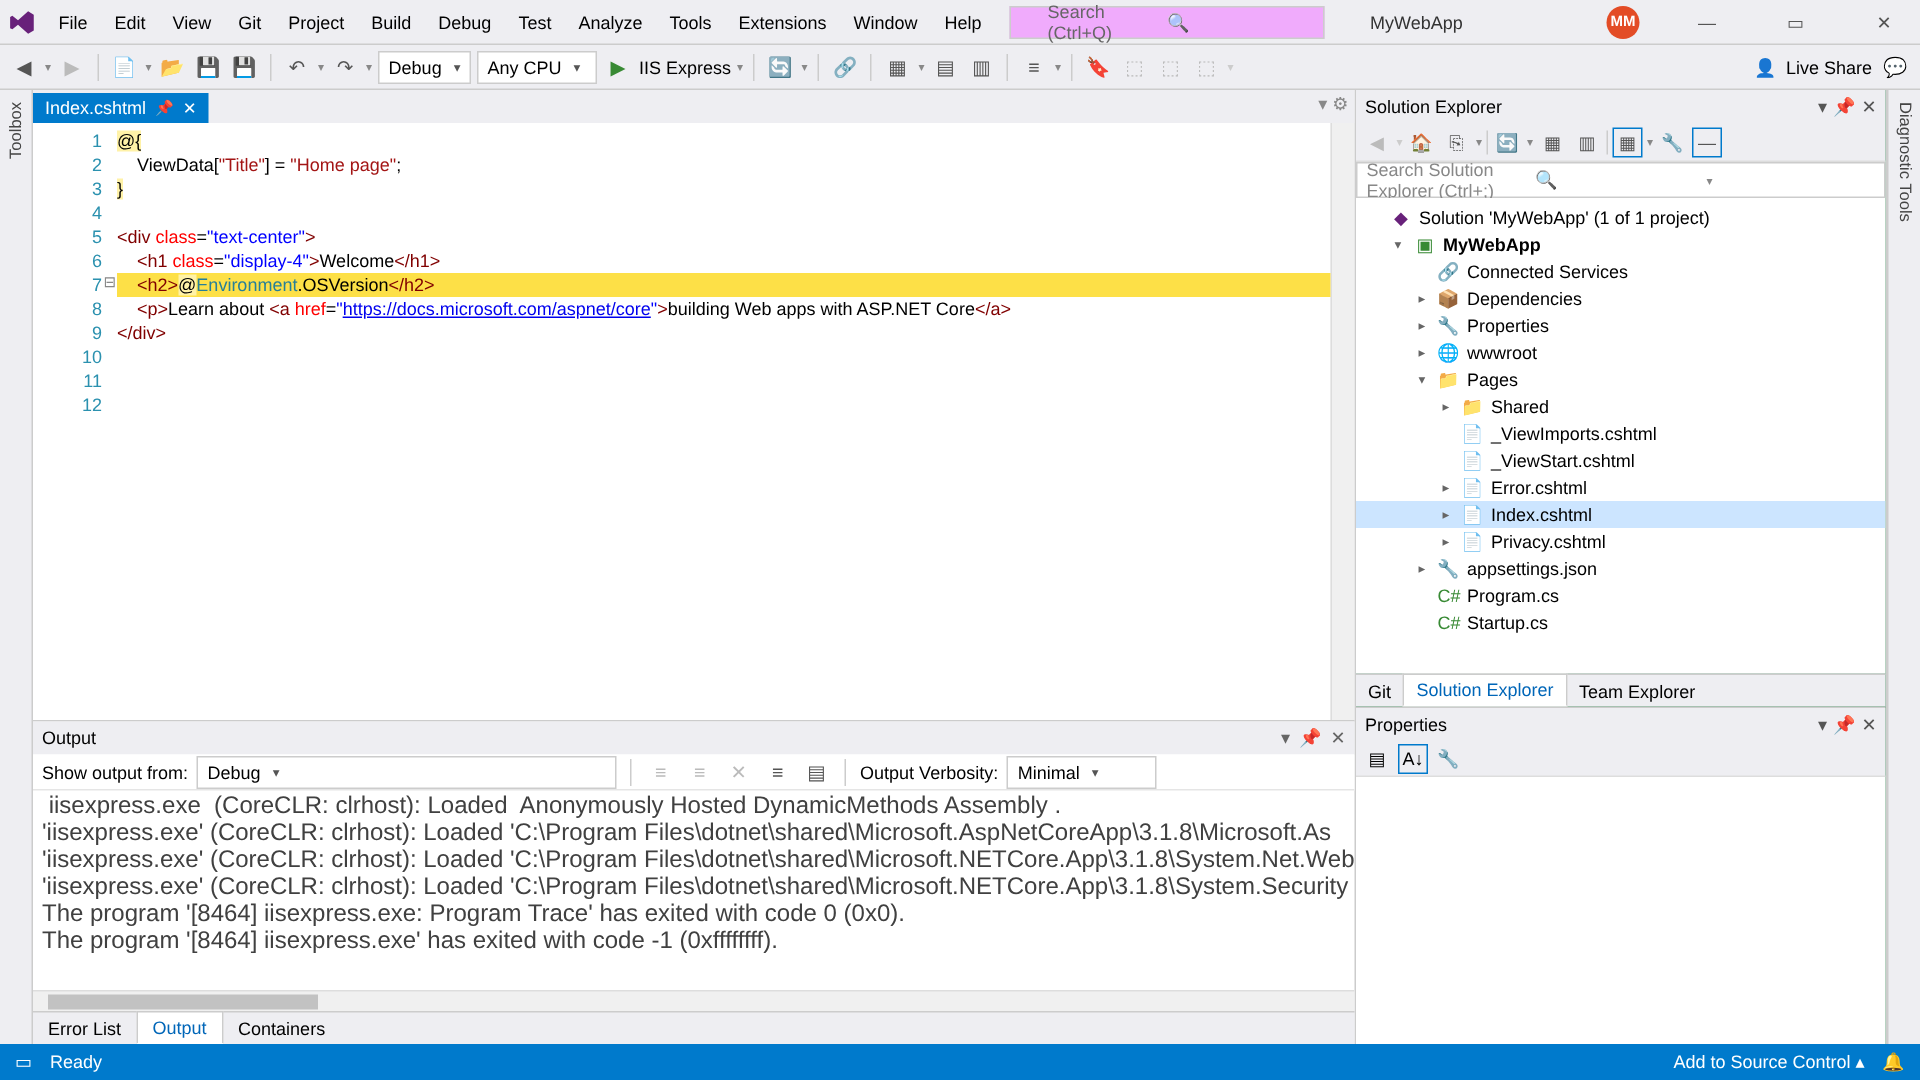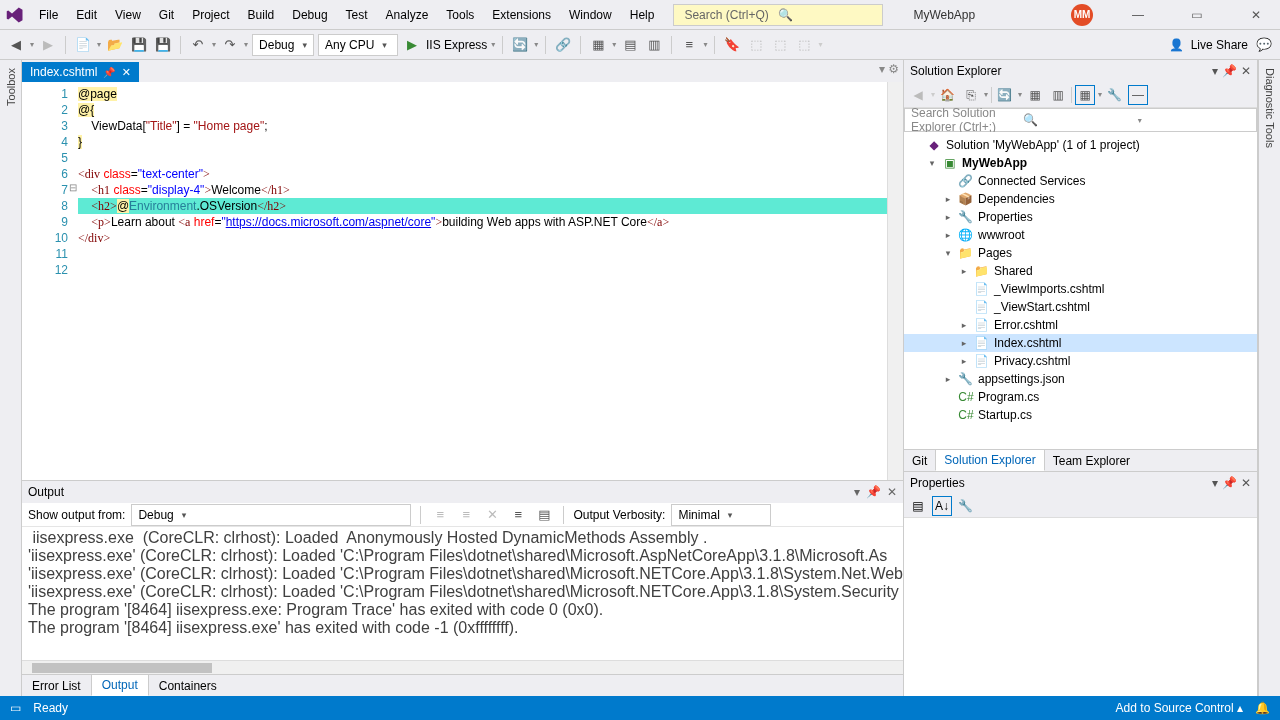--- a/index.html
+++ b/index.html
@@ -1,20 +1,20 @@
 <!DOCTYPE html>
 <html><head>
 <meta charset="utf-8">
 <style>
   * { box-sizing: border-box; margin: 0; padding: 0; font-family: "Segoe UI", Tahoma, sans-serif; font-size: 12px; }
   html, body { width: 1280px; height: 720px; overflow: hidden; background:#fff; }
   .menubar { height: 30px; display:flex; align-items:center; background:#eeeef2; border-bottom:1px solid #ccc; }
   .menubar .logo { width:30px; display:flex; align-items:center; justify-content:center; }
   .menubar .mi { padding:0 9px; line-height:30px; cursor:default; }
-  .menubar .search { margin-left:10px; width:210px; height:22px; border:1px solid #ccc; background:#fef9c3; display:flex; align-items:center; padding:0 10px; color:#666; }
+  .menubar .search { margin-left:10px; width:210px; height:22px; border:1px solid #ccc; background:#f0abfc; display:flex; align-items:center; padding:0 24px; color:#666; }
   .menubar .search span { flex:1; }
   .menubar .appname { margin-left:30px; color:#333; font-weight:400; }
   .menubar .right { margin-left:auto; display:flex; align-items:center; gap:31px; padding-right:10px; }
   .avatar { width:22px; height:22px; border-radius:50%; background:#e34c26; color:#fff; display:flex; align-items:center; justify-content:center; font-size:10px; font-weight:600; }
   .winbtn { width:28px; text-align:center; color:#555; }
   .logo-svg { width:18px; height:18px; }
 
   .toolbar { height:30px; background:#eeeef2; border-bottom:1px solid #ccc; display:flex; align-items:center; padding:0 6px; gap:4px; }
   .tbtn { width:20px; height:20px; display:flex; align-items:center; justify-content:center; color:#555; font-size:13px; }
   .tsep { width:1px; height:18px; background:#ccc; margin:0 3px; }
@@ -37,25 +37,25 @@
   .tabstrip .gear { position:absolute; right:4px; top:2px; color:#888; }
   .editor-area { flex:0 0 398px; display:flex; font-family:Consolas,monospace; font-size:13px; overflow:hidden; }
   .gutter { width:56px; text-align:right; color:#2b91af; padding:4px 10px 4px 4px; background:#fff; }
   .gutter div { height:16px; line-height:16px; }
   .code { flex:1; padding:4px 0; position:relative; }
   .code .ln { height:16px; line-height:16px; white-space:pre; }
   .kw-y { background:#fff2a8; color:#000; }
   .kw-cls { color:#267f99; }
   .str { color:#a31515; }
   .str-u { color:#0000ee; text-decoration:underline; }
-  .tag { color:#800000;font-family:Liberation Serif, serif; }
+  .tag { color:#800000; }
   .attr { color:#ff0000; }
   .attv { color:#0000ff; }
   .outline { position:absolute; left:-9px; top:100px; color:#888; font-size:10px; }
-  .active-ln { background:#5eead4; }
+  .active-ln { background:#fde047; }
   .code-scroll { width:16px; background:#f0f0f0; border-left:1px solid #ddd; }
 
   .statusstrip { height:20px; border-top:1px solid #ccc; background:#fff; display:flex; align-items:center; padding:0 8px; gap:16px; font-size:11px; }
   .statusstrip .zoom { width:70px; border:1px solid #ccc; padding:1px 4px; display:flex; }
   .statusstrip .zoom::after{content:"▾"; margin-left:auto; font-size:8px; color:#888;}
   .issues { display:flex; align-items:center; gap:4px; }
   .issues .chk { width:12px;height:12px;border-radius:50%;background:#388a34;color:#fff;display:flex;align-items:center;justify-content:center;font-size:8px; }
   .statusstrip .right { margin-left:auto; display:flex; gap:16px; }
   .hscroll { height:16px; background:#f0f0f0; display:flex; align-items:center; }
   .hscroll .thumb{ height:10px; background:#c2c2c2; margin-left:40px; width:300px; }
@@ -196,21 +196,20 @@
           <div>6</div>
           <div>7</div>
           <div>8</div>
           <div>9</div>
           <div>10</div>
           <div>11</div>
           <div>12</div>
         </div>
       <div class="code" id="code">
           <span class="outline">⊟</span>
-          <div class="ln"><span class="kw-y">@page</span></div>
           <div class="ln"><span class="kw-y">@{</span></div>
           <div class="ln">    ViewData[<span class="str">"Title"</span>] = <span class="str">"Home page"</span>;</div>
           <div class="ln"><span class="kw-y">}</span></div>
           <div class="ln"> </div>
           <div class="ln"><span class="tag">&lt;div</span> <span class="attr">class</span>=<span class="attv">"text-center"</span><span class="tag">&gt;</span></div>
           <div class="ln">    <span class="tag">&lt;h1</span> <span class="attr">class</span>=<span class="attv">"display-4"</span><span class="tag">&gt;</span>Welcome<span class="tag">&lt;/h1&gt;</span></div>
           <div class="ln active-ln">    <span class="tag">&lt;h2&gt;</span><span class="kw-y">@</span><span class="kw-cls">Environment</span>.OSVersion<span class="tag">&lt;/h2&gt;</span></div>
           <div class="ln">    <span class="tag">&lt;p&gt;</span>Learn about <span class="tag">&lt;a</span> <span class="attr">href</span>=<span class="attv">"</span><span class="str-u">https://docs.microsoft.com/aspnet/core</span><span class="attv">"</span><span class="tag">&gt;</span>building Web apps with ASP.NET Core<span class="tag">&lt;/a&gt;</span></div>
           <div class="ln"><span class="tag">&lt;/div&gt;</span></div>
           <div class="ln"> </div>

